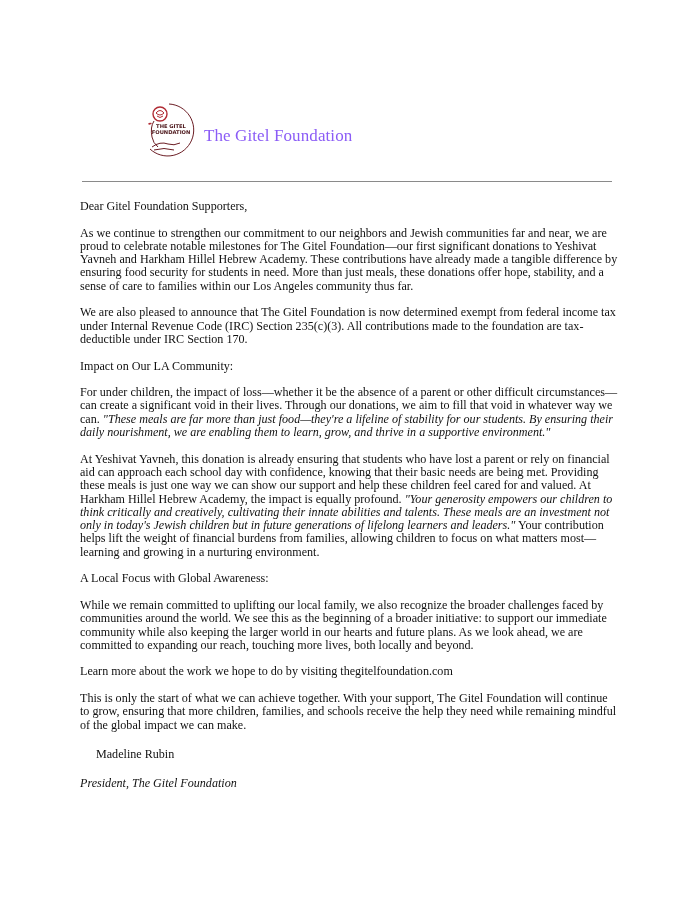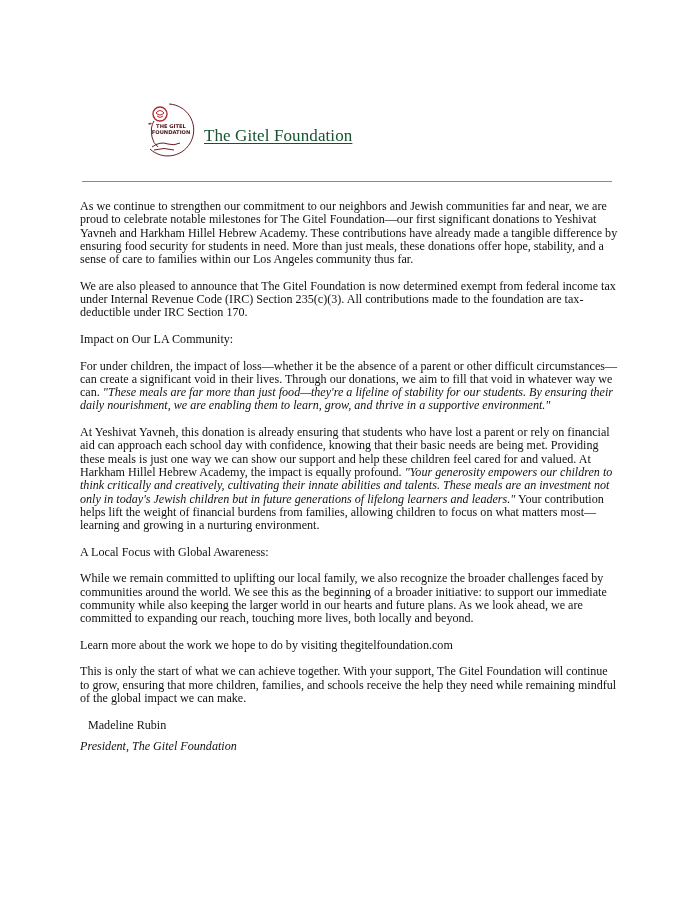--- a/index.html
+++ b/index.html
@@ -1,26 +1,26 @@
 <!DOCTYPE html>
 <html><head>
   <meta charset="utf-8">
   <style>
     html, body { margin: 0; padding: 0; background: #ffffff; }
     body { width: 694px; height: 906px; position: relative; overflow: hidden;
       font-family: "Liberation Serif", "DejaVu Serif", serif; color: #111; }
     .logo { position: absolute; left: 140px; top: 101px; width: 58px; height: 58px; }
-    .brand { position: absolute; left: 204px; top: 126px; font-size: 17px; color: #14532d;
-      text-decoration: underline; text-decoration-thickness: 1px; text-underline-offset: 2px; letter-spacing: 0.1px; }
+    .brand { position: absolute; left: 204px; top: 126px; font-size: 17px; color: #8b5cf6;
+      text-decoration-thickness: 1px; text-underline-offset: 2px; letter-spacing: 0.1px; }
     .rule { position: absolute; left: 82px; top: 181px; width: 530px; height: 0; border-top: 1.5px solid #8a8a8a; }
     .content { position: absolute; left: 80px; top: 200px; width: 540px; font-size: 12.1px; line-height: 13.3px; }
     .content p { margin: 0 0 13.3px 0; }
     .content .heading { font-weight: normal; }
     .content em { font-style: italic; }
-    .sig-name { margin: 8px !important; }
+    .sig-name { margin: 16px !important; }
     .sig-title { margin: 4px 0 0 0 !important; font-style: italic; font-family: Liberation Serif, serif; }
   </style>
 </head>
 <body>
 
 <div class="logo">
   <svg width="58" height="58" viewBox="0 0 58 58">
     <path d="M29 3 A26 26 0 1 1 10 48" fill="none" stroke="#6b1d24" stroke-width="1"></path>
     <circle cx="20" cy="13" r="7" fill="none" stroke="#b02a33" stroke-width="1.4"></circle>
     <path d="M16 12 q4 -5 8 0 q-4 4 -8 0 M17 15 q3 3 6 0" fill="none" stroke="#b02a33" stroke-width="1"></path>
@@ -28,20 +28,21 @@
     <path d="M12 22 q-3 -1 -4 1 q2 2 4 -1" fill="#b02a33"></path>
     <text x="31" y="27" font-size="5.2" font-family="DejaVu Sans, sans-serif" font-weight="bold" fill="#4a1418" text-anchor="middle">THE GITEL</text>
     <text x="31" y="33" font-size="5.2" font-family="DejaVu Sans, sans-serif" font-weight="bold" fill="#4a1418" text-anchor="middle">FOUNDATION</text>
     <path d="M12 46 q8 -6 16 -3 q6 2 12 -1 M14 49 q10 -3 20 0" fill="none" stroke="#6b1d24" stroke-width="1"></path>
   </svg>
 </div>
 <div class="brand">The Gitel Foundation</div>
 <div class="rule"></div>
 
 <div class="content">
+  <p>Dear Gitel Foundation Supporters,</p>
   <p>As we continue to strengthen our commitment to our neighbors and Jewish communities far and near, we are proud to celebrate notable milestones for The Gitel Foundation—our first significant donations to Yeshivat Yavneh and Harkham Hillel Hebrew Academy. These contributions have already made a tangible difference by ensuring food security for students in need. More than just meals, these donations offer hope, stability, and a sense of care to families within our Los Angeles community thus far.</p>
   <p>We are also pleased to announce that The Gitel Foundation is now determined exempt from federal income tax under Internal Revenue Code (IRC) Section 235(c)(3). All contributions made to the foundation are tax-deductible under IRC Section 170.</p>
   <p class="heading">Impact on Our LA Community:</p>
   <p>
     <span>For under children, the impact of loss—whether it be the absence of a parent or other difficult circumstances—can create a significant void in their lives. Through our donations, we aim to fill that void in whatever way we can.</span>
     <em>"These meals are far more than just food—they're a lifeline of stability for our students. By ensuring their daily nourishment, we are enabling them to learn, grow, and thrive in a supportive environment."</em>
   </p>
   <p>
     <span>At Yeshivat Yavneh, this donation is already ensuring that students who have lost a parent or rely on financial aid can approach each school day with confidence, knowing that their basic needs are being met. Providing these meals is just one way we can show our support and help these children feel cared for and valued. At Harkham Hillel Hebrew Academy, the impact is equally profound.</span>
     <em>"Your generosity empowers our children to think critically and creatively, cultivating their innate abilities and talents. These meals are an investment not only in today's Jewish children but in future generations of lifelong learners and leaders."</em>

